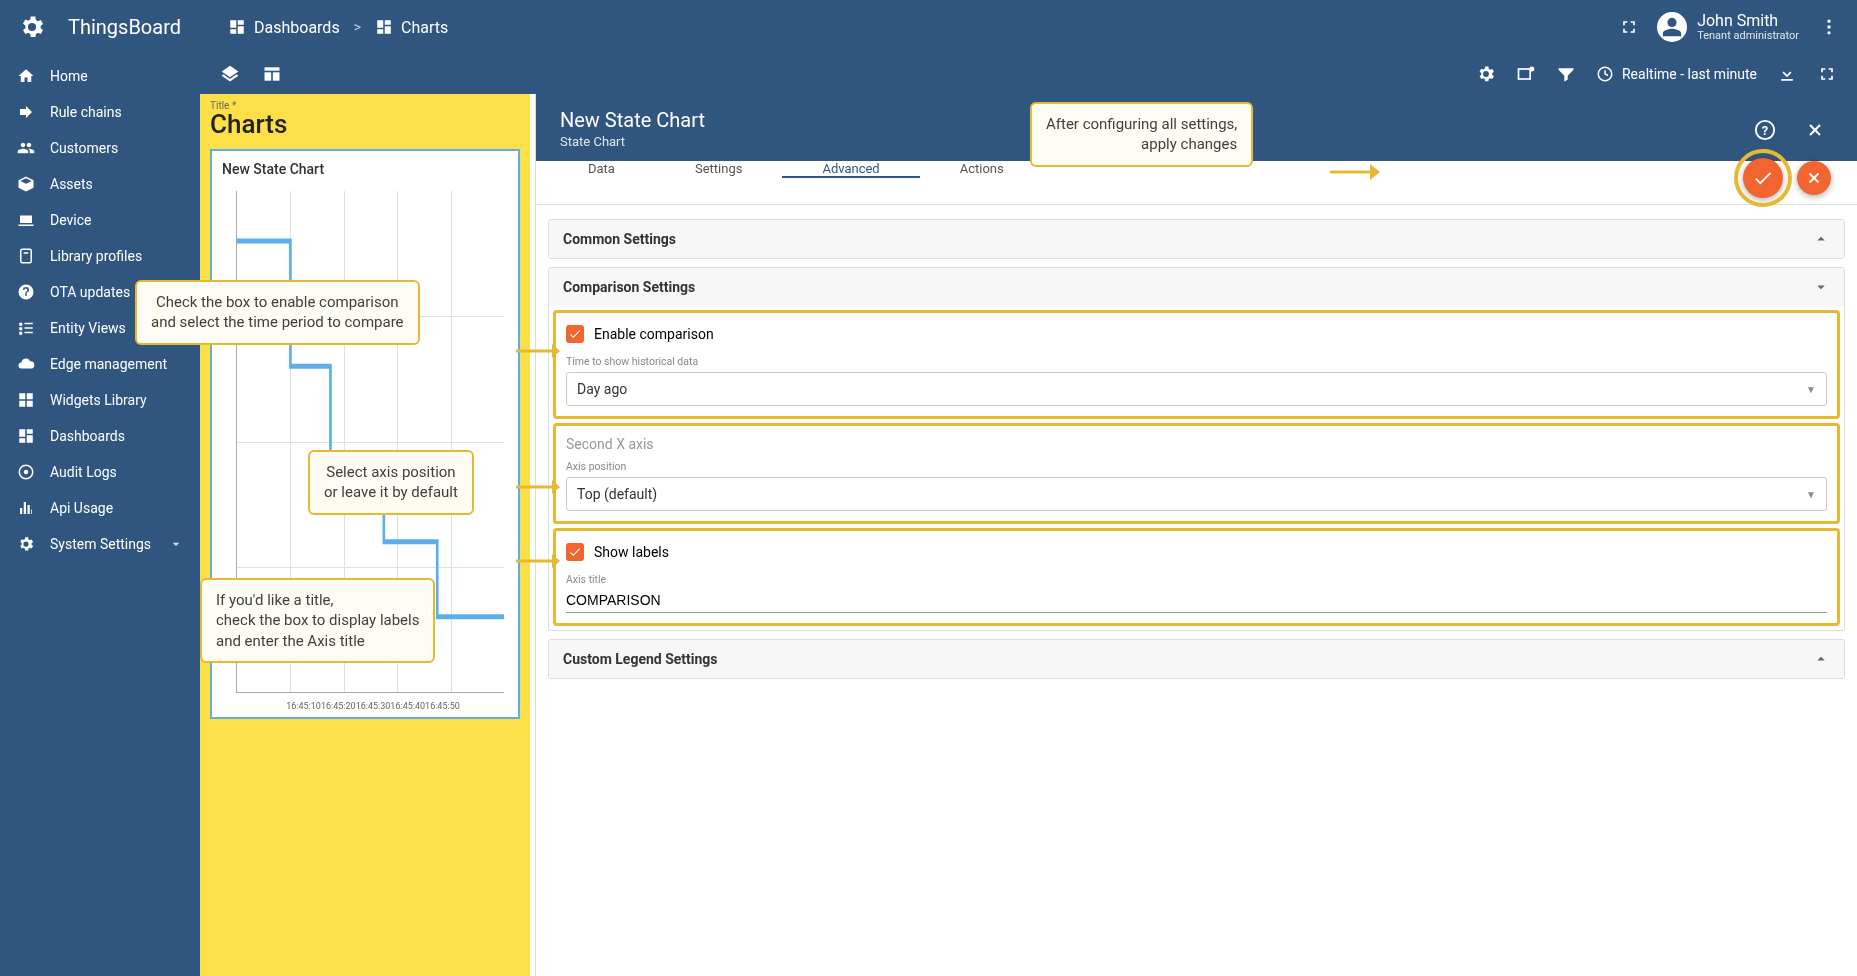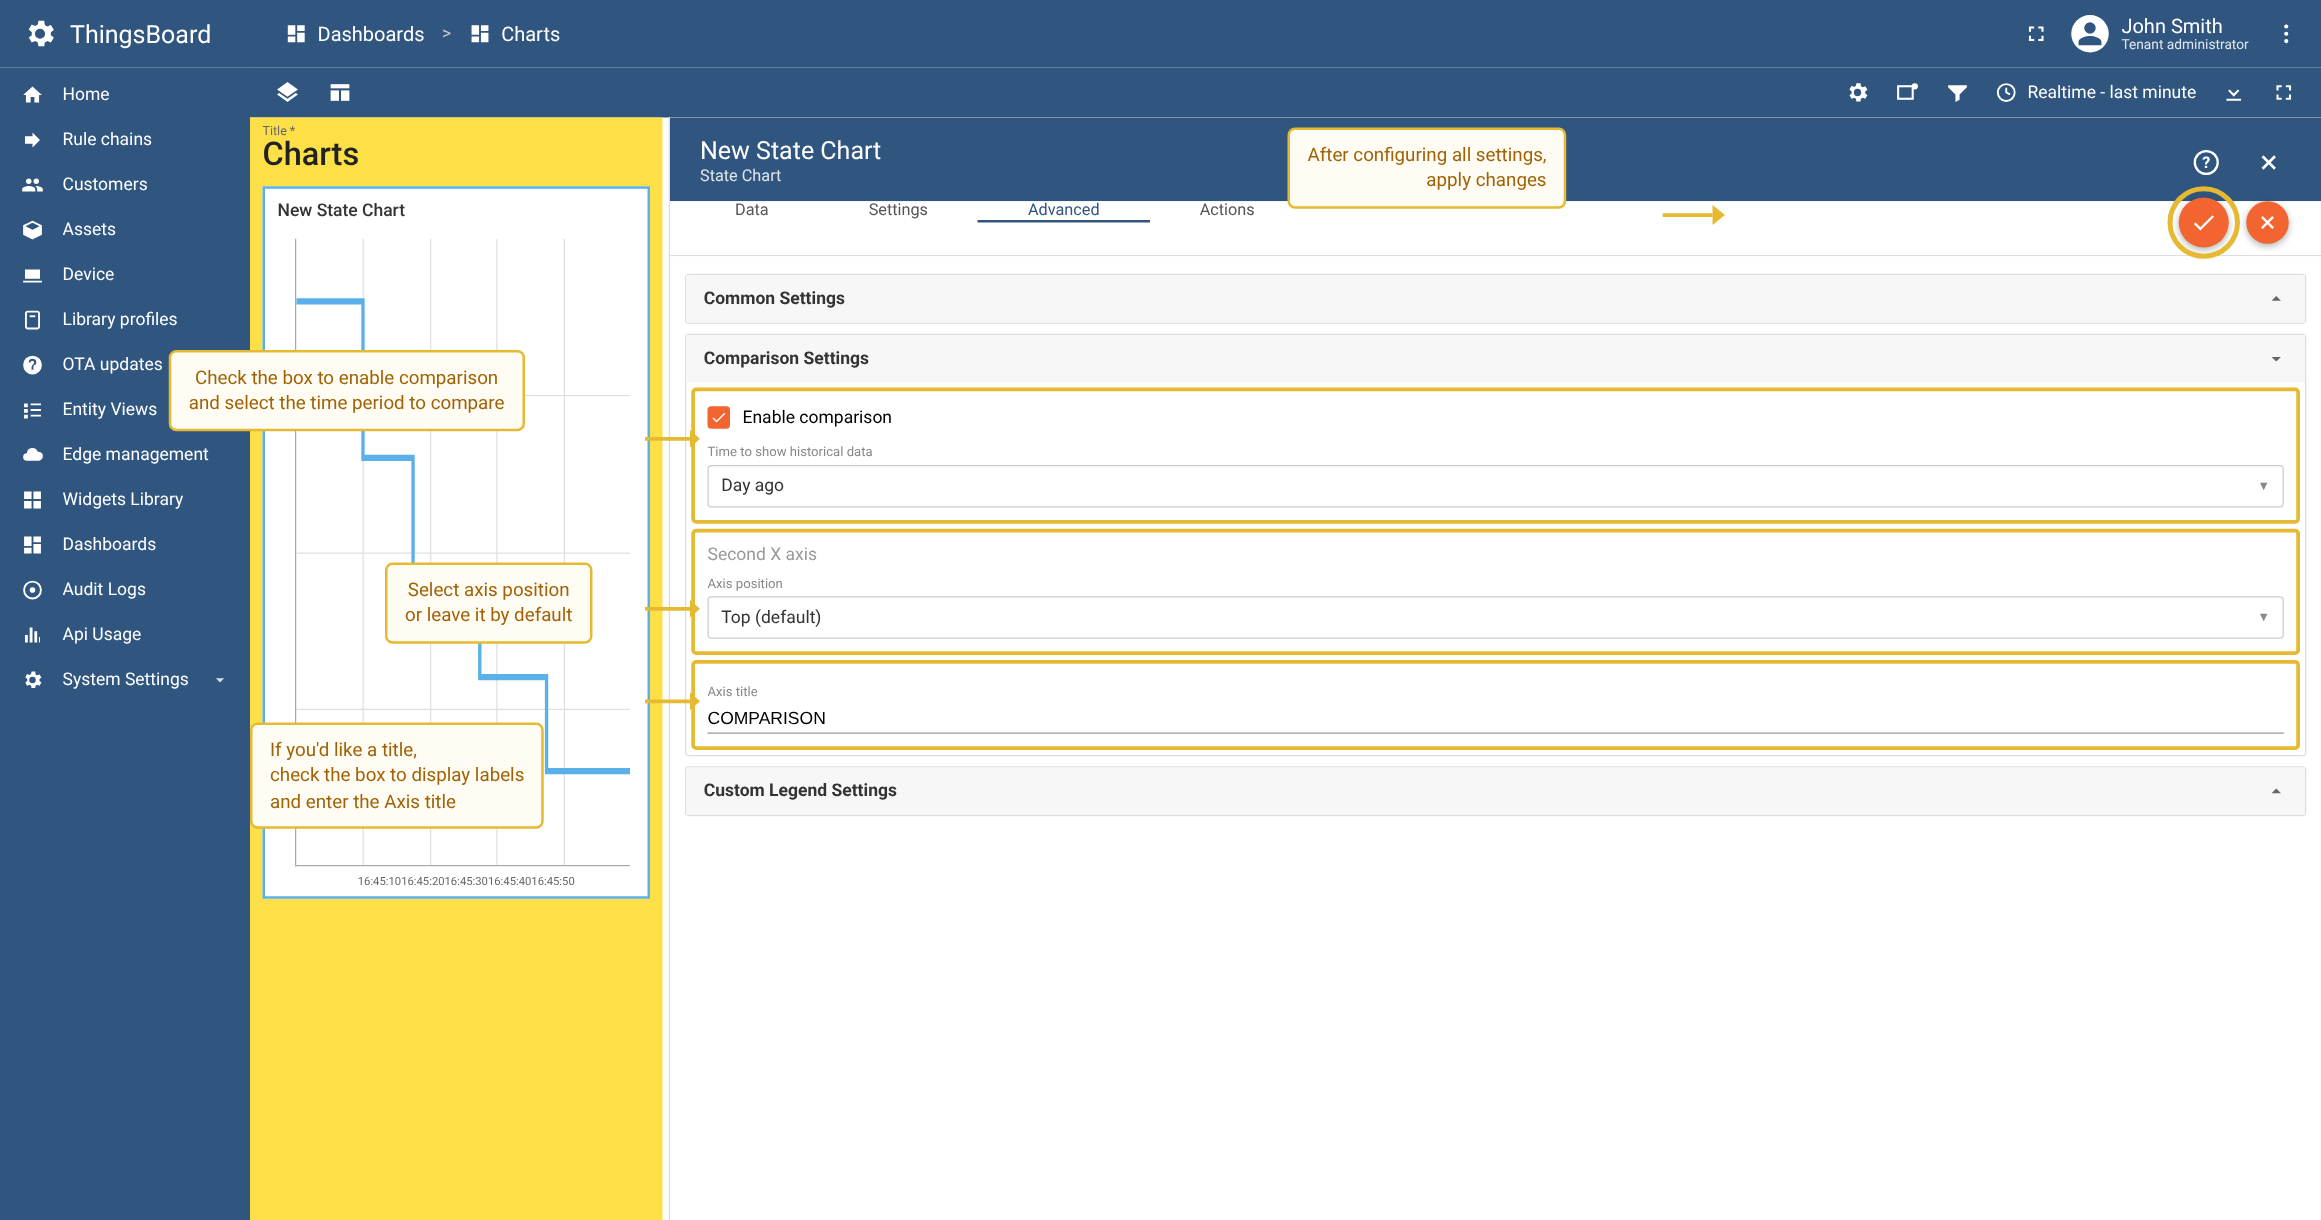--- a/index.html
+++ b/index.html
@@ -1,20 +1,20 @@
 <!DOCTYPE html>
 <html><head>
 <meta charset="utf-8">
 <style>
 * { box-sizing: border-box; margin: 0; padding: 0; }
 body { font-family: 'Roboto', Arial, sans-serif; background: #f0f0f0; overflow: hidden; width: 1857px; height: 976px; position: relative; }
 
 
 .top-header { height: 54px; background: #305680; display: flex; align-items: center; color: #fff; padding: 0 16px; position: relative; z-index: 50;}
-.logo-area { display: flex; align-items: center; width: 184px; gap: 8px; }
+.logo-area { display: flex; align-items: center; width: 184px; gap: 20px; }
 .logo-icon { width: 32px; height: 32px; display:flex; align-items:center; justify-content:center;}
 .logo-text { font-size: 20px; font-weight: 400; }
 .breadcrumb { display: flex; align-items: center; gap: 14px; margin-left: 28px; font-size: 16px; }
 .breadcrumb .sep { opacity: 0.7; font-size: 14px;}
 .breadcrumb-item { display: flex; align-items: center; gap: 8px; }
 .bc-icon { width:18px; height:18px; display:inline-flex; }
 .header-right { margin-left: auto; display: flex; align-items: center; gap: 18px; }
 .fullscreen-icon { width:20px; height:20px; }
 .user-area { display: flex; align-items: center; gap: 10px;}
 .user-avatar { width: 30px; height: 30px; border-radius: 50%; background: #fff; display:flex; align-items:center; justify-content:center; color:#305680;}
@@ -74,21 +74,21 @@
 .highlight-box { border:3px solid #e6b933; border-radius:4px; margin:4px; padding: 8px 10px 10px;}
 .checkbox-row { display:flex; align-items:center; gap:10px; padding:4px 0;}
 .checkbox { width:18px; height:18px; border-radius:3px; background:#f26430; display:flex; align-items:center; justify-content:center; color:#fff; font-size:12px;}
 .field-label { font-size:10.5px; color:#888; margin-top:8px;}
 .select-field { border:1px solid #ccc; border-radius:3px; padding: 8px 10px; font-size:14px; color:#333; margin-top:4px; display:flex; align-items:center; background:#fff;}
 .select-field .caret { margin-left:auto; color:#888; font-size:10px;}
 .section-label { font-size:14px; color:#999; margin-bottom:6px; padding-top:2px;}
 .text-input { border:none; border-bottom:1px solid #999; padding: 4px 0; font-size:14px; width:100%; outline:none; margin-top:2px;}
 
 
-.callout { position:absolute; background:#fffdf3; border:2px solid #e6b933; border-radius:6px; padding:10px 14px; font-size:15px; color:#a16207; z-index:100; line-height:1.35;}
+.callout { position:absolute; background:#fffdf3; border:2px solid #e6b933; border-radius:6px; padding:10px 14px; font-size:15px; color:#404040; z-index:100; line-height:1.35;}
 .arrow-svg { position:absolute; z-index:99; }
 
 
 .fab-area { position:absolute; top: 104px; right: 14px; display:flex; gap:14px; z-index:110; align-items:center;}
 .fab { width:40px; height:40px; border-radius:50%; display:flex; align-items:center; justify-content:center; color:#fff; cursor:pointer; box-shadow:0 2px 6px rgba(0,0,0,0.3);}
 .fab.apply { background:#f26430; }
 .fab.cancel { background:#f26430; width:34px; height:34px;}
 .fab-ring { position:absolute; width:58px; height:58px; border:4px solid #e6b933; border-radius:50%; top:-9px; left:-9px;}
 .fab-wrap { position:relative;}
 
@@ -433,20 +433,28 @@
           <div class="highlight-box">
             <div class="section-label">Second X axis</div>
             <div class="field-label">Axis position</div>
             <div class="select-field">
               <span>Top (default)</span>
               <span class="caret">▼</span>
             </div>
           </div>
 
           <div class="highlight-box">
+            <div class="checkbox-row">
+              <span class="checkbox">
+                  <svg viewBox="0 0 24 24" width="14" height="14" fill="#fff">
+                    <path d="M9 16.2l-4.2-4.2L3.4 13.4 9 19l12-12-1.4-1.4z"></path>
+                  </svg>
+                </span>
+              <span style="font-size:14px;">Show labels</span>
+            </div>
             <div class="field-label">Axis title</div>
             <input class="text-input" value="COMPARISON" style="">
           </div>
         </div>
       </div>
 
       <div class="accordion">
         <div class="acc-header">
           <span>Custom Legend Settings</span>
           <span class="chev">

